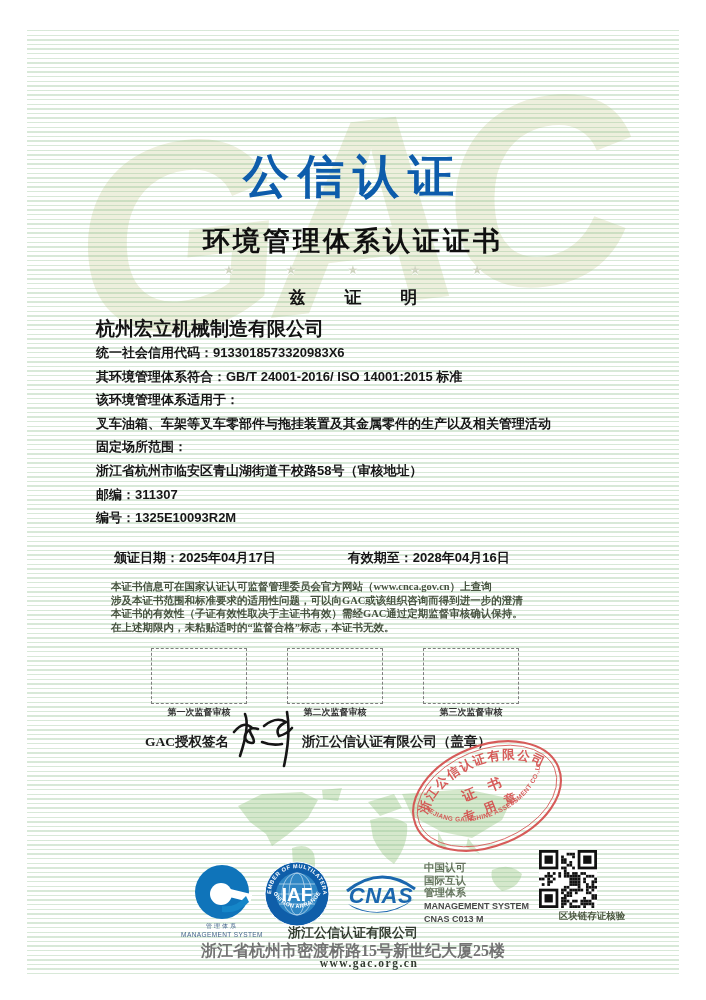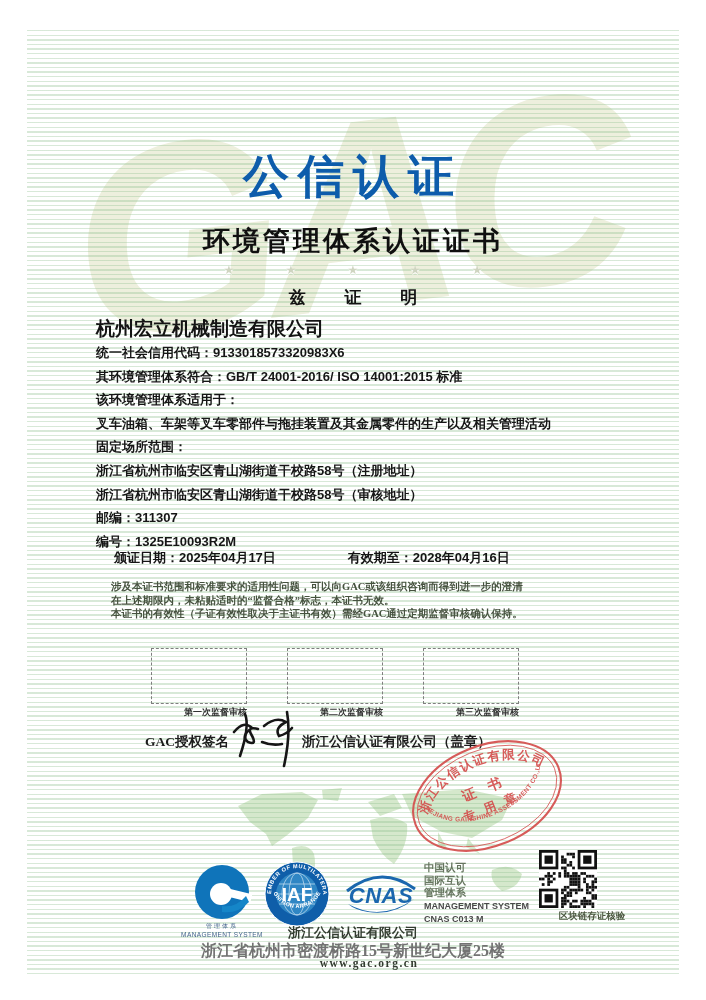--- a/index.html
+++ b/index.html
@@ -46,21 +46,21 @@
   .dates .issue { padding-left:18px; }
   .dates .valid { padding-left:72px; }
 
   .notes { position:absolute; left:111px; top:580px;
            font-family:"Liberation Serif", serif; font-weight:bold;
            font-size:10.5px; color:#46523f; }
   .notes div { height:13.6px; line-height:13.6px; white-space:nowrap; }
 
   .audit-slot { position:absolute; top:648px; width:96px; }
   .audit-slot .frame { height:56px; border:1px dashed #7f7f7f; }
-  .audit-slot .lab   { margin-top:2px; text-align:right; font-size:9px;
+  .audit-slot .lab   { margin-top:2px; text-align:center; font-size:9px;
                        font-family:Liberation Mono, monospace; font-weight:bold; color:#333; }
   .slot1 { left:151px; } .slot2 { left:287px; } .slot3 { left:423px; }
 
   .sig-label  { left:145px; top:733px; font-size:13.5px; font-weight:bold;
                 font-family:"Liberation Serif", serif; color:#1d1d1d; }
   .sig-script { left:224px; top:706px; width:82px; height:64px; }
   .stamp-line { left:302px; top:733px; font-size:13.5px; font-weight:bold;
                 font-family:"Liberation Serif", serif; color:#1d1d1d; }
 
   .seal { left:406px; top:736px; width:162px; height:120px;
@@ -117,34 +117,34 @@
     <div class="abs ctr certify">兹 证 明</div>
 
     <div class="abs company">杭州宏立机械制造有限公司</div>
 
     <div class="lines">
       <div class="bodyline">统一社会信用代码：9133018573320983X6</div>
       <div class="bodyline">其环境管理体系符合：GB/T 24001-2016/ ISO 14001:2015 标准</div>
       <div class="bodyline">该环境管理体系适用于：</div>
       <div class="bodyline">叉车油箱、车架等叉车零部件与拖挂装置及其金属零件的生产以及相关管理活动</div>
       <div class="bodyline">固定场所范围：</div>
-      <div class="bodyline">浙江省杭州市临安区青山湖街道干校路58号（注册地址）</div>
       <div class="bodyline">浙江省杭州市临安区青山湖街道干校路58号（审核地址）</div>
       <div class="bodyline">邮编：311307</div>
       <div class="bodyline">编号：1325E10093R2M</div>
     </div>
 
     <div class="abs dates">
       <span class="issue">颁证日期：2025年04月17日</span><span class="valid">有效期至：2028年04月16日</span>
     </div>
 
     <div class="notes">
+      <div>本证书信息可在国家认证认可监督管理委员会官方网站（www.cnca.gov.cn）上查询</div>
       <div>涉及本证书范围和标准要求的适用性问题，可以向GAC或该组织咨询而得到进一步的澄清</div>
+      <div>本证书的有效性（子证有效性取决于主证书有效）需经GAC通过定期监督审核确认保持。</div>
       <div>在上述期限内，未粘贴适时的“监督合格”标志，本证书无效。</div>
-      <div>本证书的有效性（子证有效性取决于主证书有效）需经GAC通过定期监督审核确认保持。</div>
     </div>
 
     <div class="audit-slot slot1">
       <div class="frame"></div>
       <div class="lab">第一次监督审核</div>
     </div>
     <div class="audit-slot slot2">
       <div class="frame"></div>
       <div class="lab">第二次监督审核</div>
     </div>

